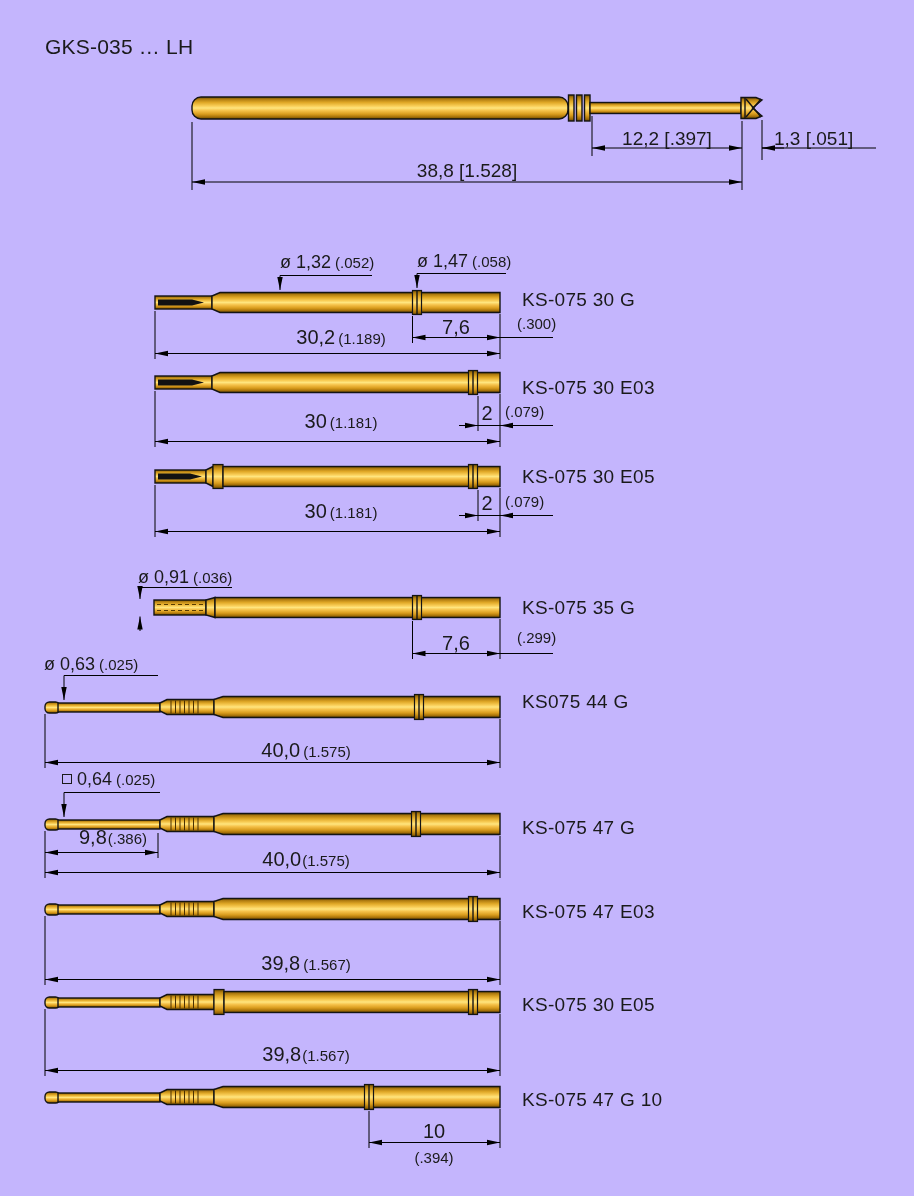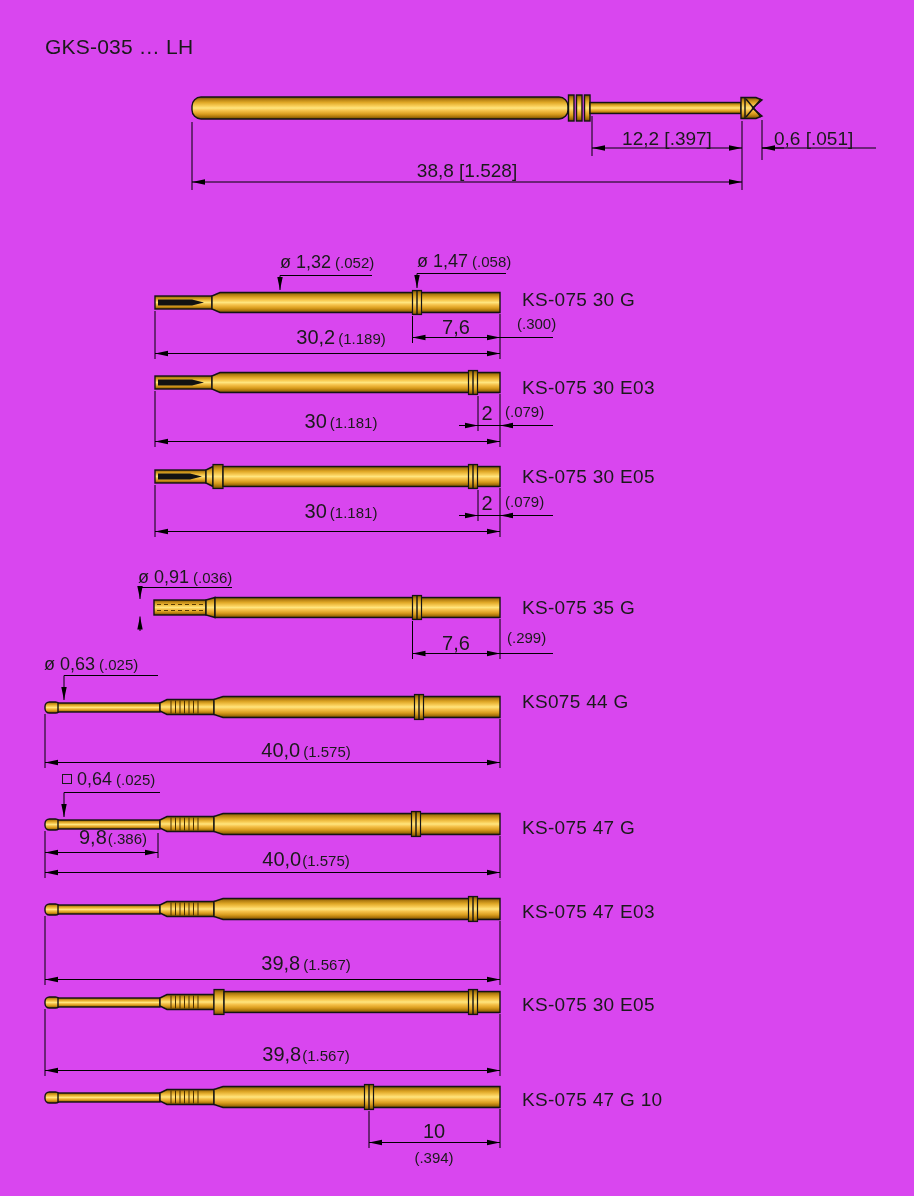--- a/index.html
+++ b/index.html
@@ -1,16 +1,16 @@
 <!DOCTYPE html>
 <html><head>
 <meta charset="utf-8">
 <style>
   html,body{margin:0;padding:0;background:#fff;}
-  .page{position:relative;width:914px;height:1196px;background:#d946ef;overflow:hidden;
+  .page{position:relative;width:914px;height:1196px;background:#c4b5fd;overflow:hidden;
         font-family:"Liberation Sans",sans-serif;color:#1a1a1a;}
   .art{position:absolute;left:0;top:0;}
   .t{position:absolute;white-space:nowrap;color:#1a1a1a;line-height:1;}
   .hdr{font-size:21px;letter-spacing:.2px;}
   .lbl{font-size:19px;letter-spacing:.3px;}
   .dimb{font-size:19px;}
   .t .m{font-size:20px;}
   .t .in{font-size:15px;margin-left:3px;}
   .dia .m{font-size:18px;}
   .dia .in{font-size:15px;margin-left:4px;}
@@ -269,21 +269,21 @@
   <g>
     <line class="el" x1="369" y1="1111" x2="369" y2="1148"></line>
     <line class="el" x1="500" y1="1109" x2="500" y2="1148"></line>
     <line class="dl" x1="369" y1="1142.5" x2="500" y2="1142.5" marker-start="url(#mS)" marker-end="url(#mE)"></line>
   </g>
 </svg>
 
 <div class="t hdr" style="left:45px;top:36px">GKS-035 … LH</div>
 
 <div class="t dimb ctr" style="left:667px;top:129px">12,2 [.397]</div>
-<div class="t dimb" style="left:774px;top:129px">0,6 [.051]</div>
+<div class="t dimb" style="left:774px;top:129px">1,3 [.051]</div>
 <div class="t dimb ctr" style="left:467px;top:161px">38,8 [1.528]</div>
 
 <div class="t dia" style="left:280px;top:253px"><span class="m">ø 1,32</span><span class="in">(.052)</span></div>
 <div class="t dia" style="left:417px;top:252px"><span class="m">ø 1,47</span><span class="in">(.058)</span></div>
 <div class="t lbl" style="left:522px;top:290px">KS-075 30 G</div>
 <div class="t ctr" style="left:341px;top:327px"><span class="m">30,2</span><span class="in">(1.189)</span></div>
 <div class="t ctr" style="left:456px;top:317px"><span class="m">7,6</span></div>
 <div class="t" style="left:505px;top:316px"><span class="in" style="margin-left:12px">(.300)</span></div>
 
 <div class="t lbl" style="left:522px;top:378px">KS-075 30 E03</div>
@@ -292,21 +292,21 @@
 <div class="t" style="left:505px;top:404px"><span class="in" style="margin-left:0">(.079)</span></div>
 
 <div class="t lbl" style="left:522px;top:467px">KS-075 30 E05</div>
 <div class="t ctr" style="left:341px;top:501px"><span class="m">30</span><span class="in">(1.181)</span></div>
 <div class="t ctr" style="left:487px;top:493px"><span class="m">2</span></div>
 <div class="t" style="left:505px;top:494px"><span class="in" style="margin-left:0">(.079)</span></div>
 
 <div class="t dia" style="left:138px;top:568px"><span class="m">ø 0,91</span><span class="in">(.036)</span></div>
 <div class="t lbl" style="left:522px;top:598px">KS-075 35 G</div>
 <div class="t ctr" style="left:456px;top:633px"><span class="m">7,6</span></div>
-<div class="t" style="left:505px;top:630px"><span class="in" style="margin-left:2px">(.299)</span></div>
+<div class="t" style="left:505px;top:630px"><span class="in" style="margin-left:12px">(.299)</span></div>
 
 <div class="t dia" style="left:44px;top:655px"><span class="m">ø 0,63</span><span class="in">(.025)</span></div>
 <div class="t lbl" style="left:522px;top:692px">KS075 44 G</div>
 <div class="t ctr" style="left:306px;top:740px"><span class="m">40,0</span><span class="in">(1.575)</span></div>
 
 <div class="t dia" style="left:62px;top:770px"><span class="sqsym"></span><span class="m">0,64</span><span class="in">(.025)</span></div>
 <div class="t lbl" style="left:522px;top:818px">KS-075 47 G</div>
 <div class="t" style="left:79px;top:827px"><span class="m">9,8</span><span class="in" style="margin-left:1px">(.386)</span></div>
 <div class="t ctr" style="left:306px;top:849px"><span class="m">40,0</span><span class="in" style="margin-left:1px">(1.575)</span></div>
 

